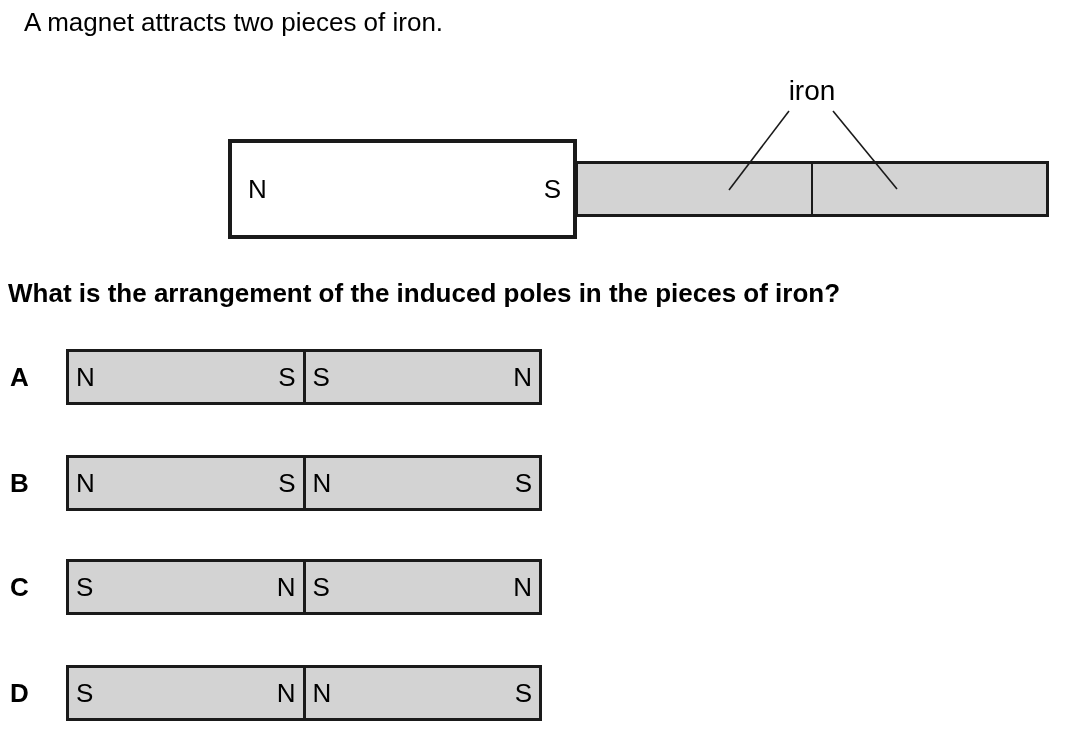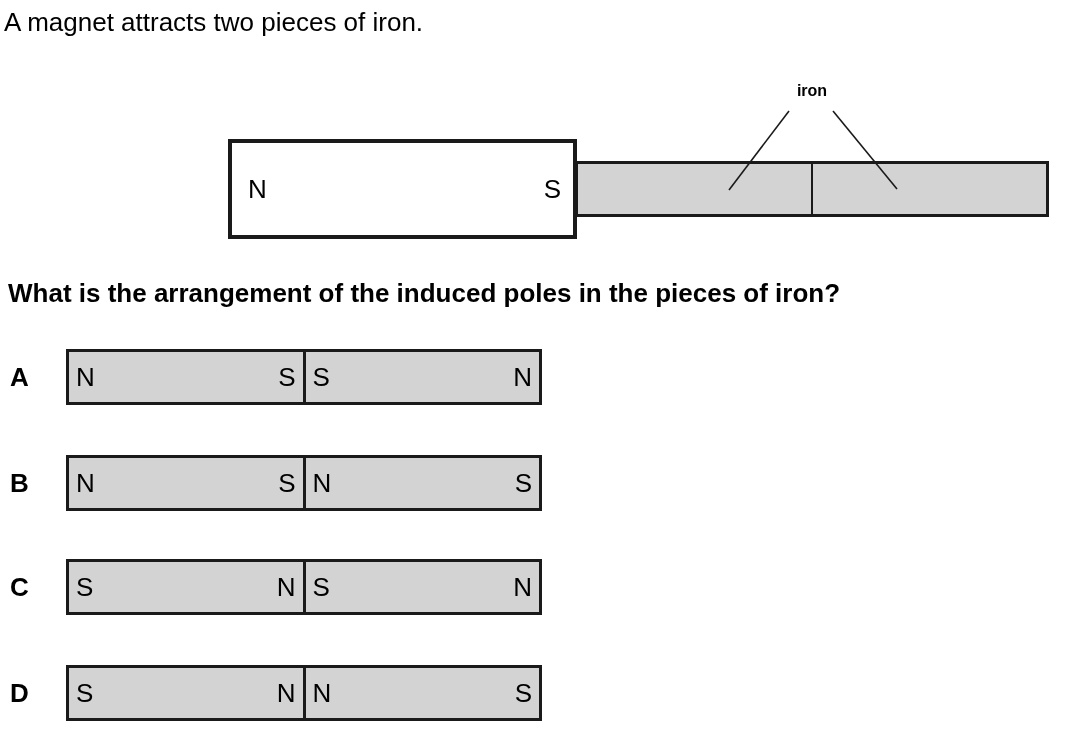--- a/index.html
+++ b/index.html
@@ -16,21 +16,21 @@
     background: #ffffff;
     overflow: hidden;
   }
   .text-line {
     position: absolute;
     font-size: 26px;
     line-height: 30px;
     white-space: nowrap;
     color: #000000;
   }
-  .intro { left: 4px; top: 7px; }
+  .intro { left: 24px; top: 7px; }
   .question { left: 8px; top: 278px; font-weight: bold; }
 
   
   .iron-bars {
     position: absolute;
     left: 575px;
     top: 161px;
     width: 474px;
     height: 56px;
     box-sizing: border-box;
@@ -61,24 +61,23 @@
     justify-content: space-between;
     padding: 0 12px 0 16px;
     font-size: 26px;
   }
   .iron-label {
     position: absolute;
     left: 772px;
     top: 76px;
     width: 80px;
     text-align: center;
-    font-size: 16px;
+    font-size: 28px;
     line-height: 30px;
     z-index: 3;
-    font-weight: bold;
   }
   .pointer-lines {
     position: absolute;
     left: 0;
     top: 0;
     width: 1065px;
     height: 743px;
     pointer-events: none;
     z-index: 2;
   }

